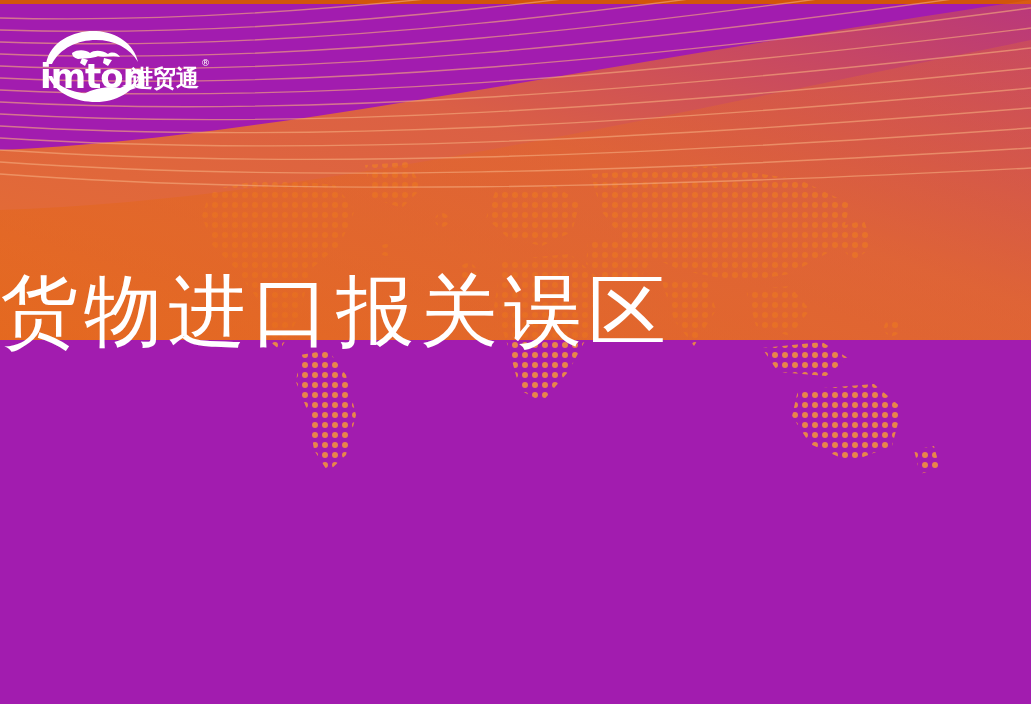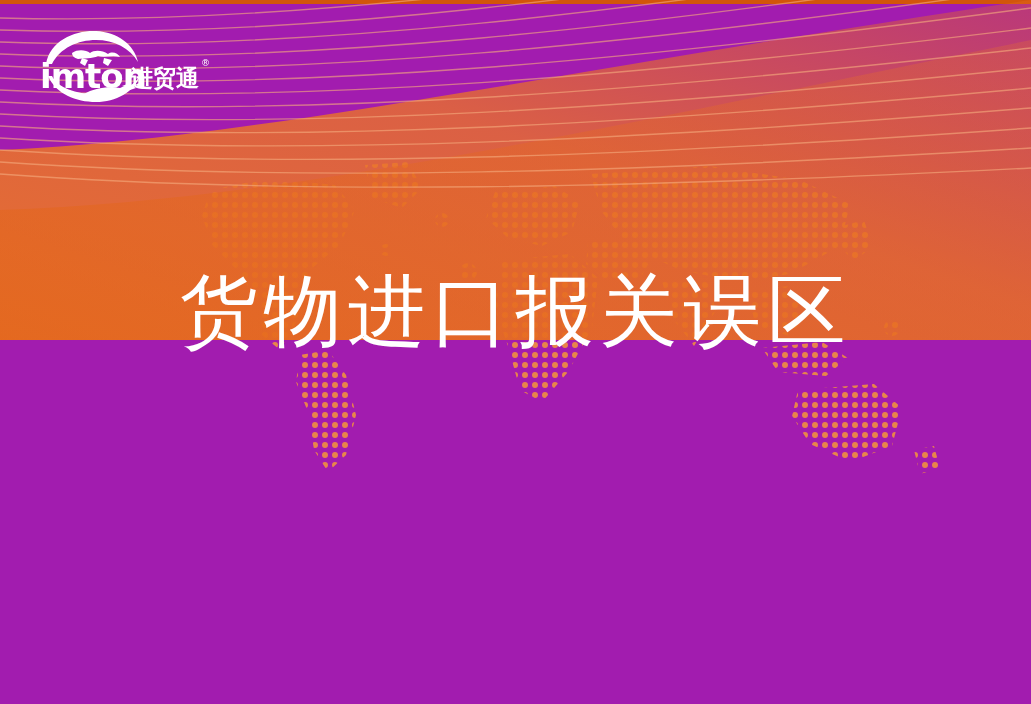--- a/index.html
+++ b/index.html
@@ -60,21 +60,20 @@
     width: 175px;
     height: 78px;
   }
 
   
   #title-block {
     position: absolute;
     left: 0;
     top: 252px;
     width: 1031px;
-    text-align: center;
     color: #ffffff;
   }
   .title-line {
     font-family: "DejaVu Serif", "Liberation Serif", serif;
     font-weight: 400;
     font-size: 78px;
     line-height: 118px;
     letter-spacing: 6px;
     white-space: nowrap;
     color: #ffffff;

